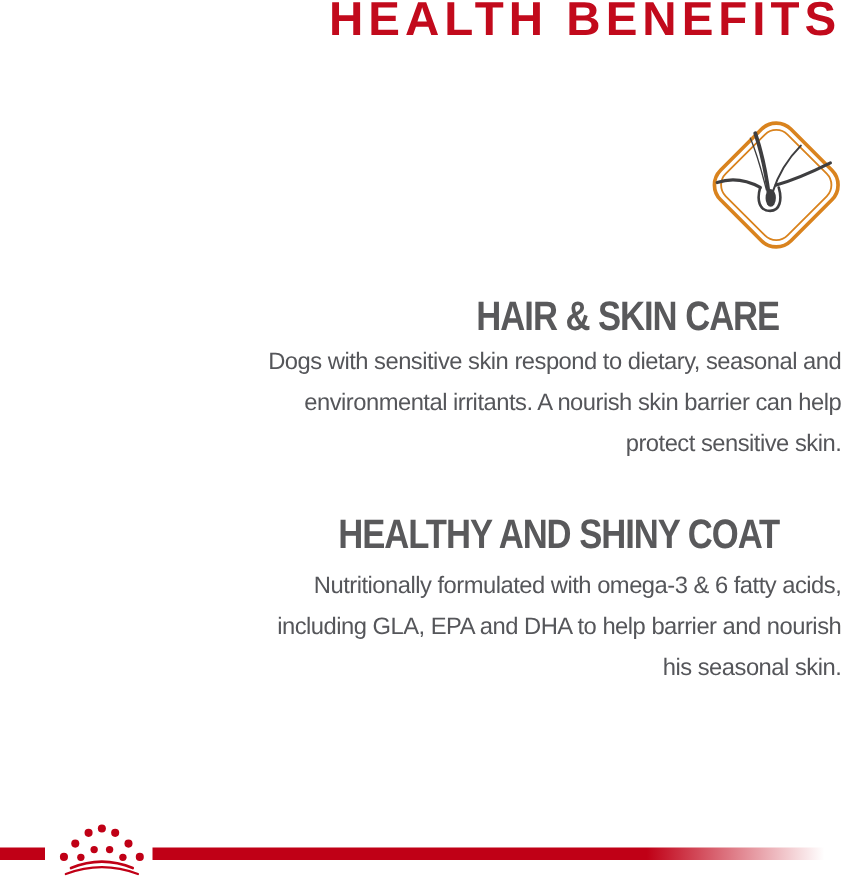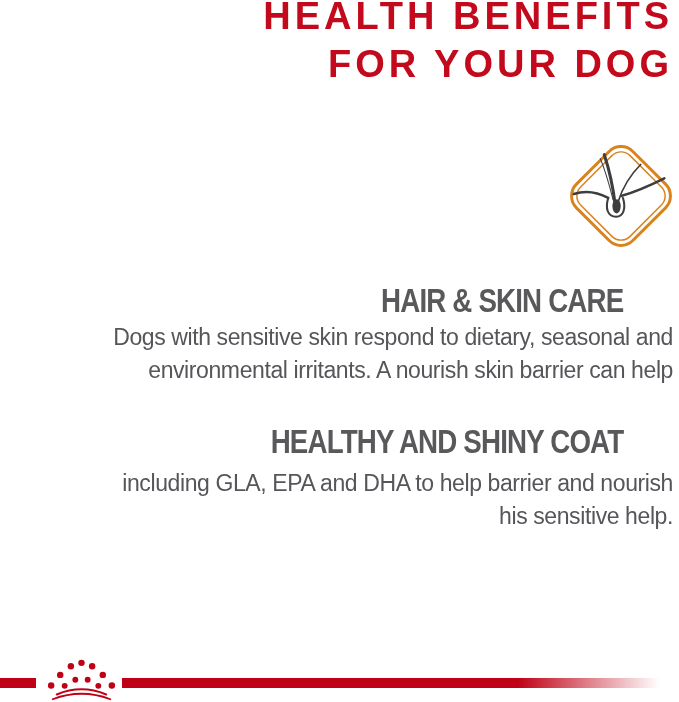--- a/index.html
+++ b/index.html
@@ -28,21 +28,21 @@
     margin:24px 0 0 0;
     font-size:33px; line-height:36px; font-weight:bold;
     letter-spacing:-1px;
     color:#59595b;
     transform:scaleX(0.84); transform-origin:50% 50%;
     white-space:nowrap;
   }
   .section-heading.second { margin-top:37px; }
   .section-body {
     margin:2px 0 0 0;
-    font-size:23px; line-height:33px;
+    font-size:19px; line-height:33px;
     letter-spacing:-0.4px;
     color:#55565a;
   }
   .section-body.second { margin-top:7px; }
   .body-line { display:block; white-space:nowrap; }
   .band-left {
     position:absolute; left:0; top:678px; width:36px; height:10px;
     background:#c00016;
   }
   .band-right {
@@ -55,21 +55,20 @@
   svg { display:block; }
   .icon-row svg { display:inline-block; }
 </style>
 </head>
 <body>
 
 <div class="content">
 
   <h1 class="title">
     <span class="line">HEALTH BENEFITS</span>
-    <span class="line">FOR YOUR DOG</span>
   </h1>
 
   <div class="icon-row">
     <svg width="126" height="126" viewBox="0 0 128 128">
       <g transform="rotate(45 64 64)" fill="none">
         <rect x="23.5" y="23.5" width="81" height="81" rx="17" stroke-width="3" stroke="#d9831e"></rect>
         <rect x="28.5" y="28.5" width="71" height="71" rx="13" stroke-width="1.5" stroke="#d9831e"></rect>
       </g>
       <g fill="none" stroke-linecap="round" stroke="#3e3e40">
         <path d="M16,62 C28,58 40,60 51,66" stroke-width="2.6"></path>
@@ -80,26 +79,28 @@
         <path d="M56,68 C52,52 48,38 43,26" stroke-width="1.1"></path>
       </g>
       <ellipse cx="59.5" cy="74.5" rx="4.2" ry="7.2" fill="#3e3e40"></ellipse>
     </svg>
   </div>
 
   <h2 class="section-heading">HAIR &amp; SKIN CARE</h2>
   <p class="section-body">
     <span class="body-line">Dogs with sensitive skin respond to dietary, seasonal and</span>
     <span class="body-line">environmental irritants. A nourish skin barrier can help</span>
+    <span class="body-line">protect sensitive skin.</span>
   </p>
 
   <h2 class="section-heading second">HEALTHY AND SHINY COAT</h2>
   <p class="section-body second">
+    <span class="body-line">Nutritionally formulated with omega-3 &amp; 6 fatty acids,</span>
     <span class="body-line">including GLA, EPA and DHA to help barrier and nourish</span>
-    <span class="body-line">his sensitive help.</span>
+    <span class="body-line">his seasonal skin.</span>
   </p>
 
 </div>
 
 <div class="band-left"></div>
 <div class="band-right"></div>
 
 <div class="crown-wrap">
   <svg width="69" height="46" viewBox="0 0 100 67">
     <g fill="#c00016">

